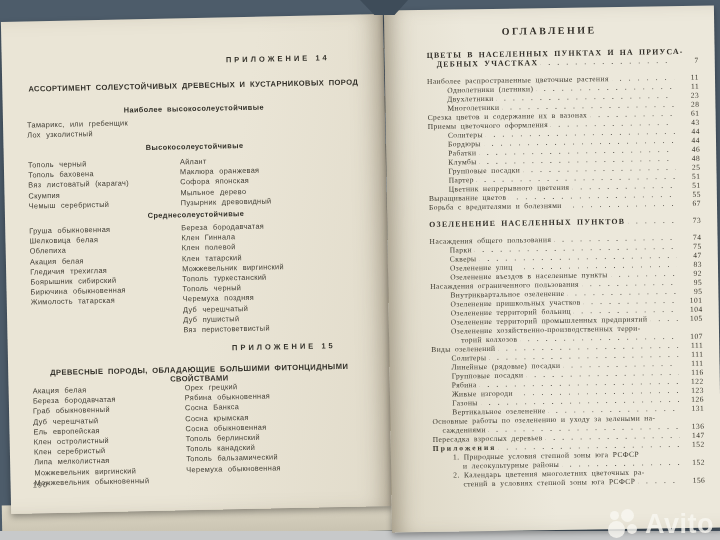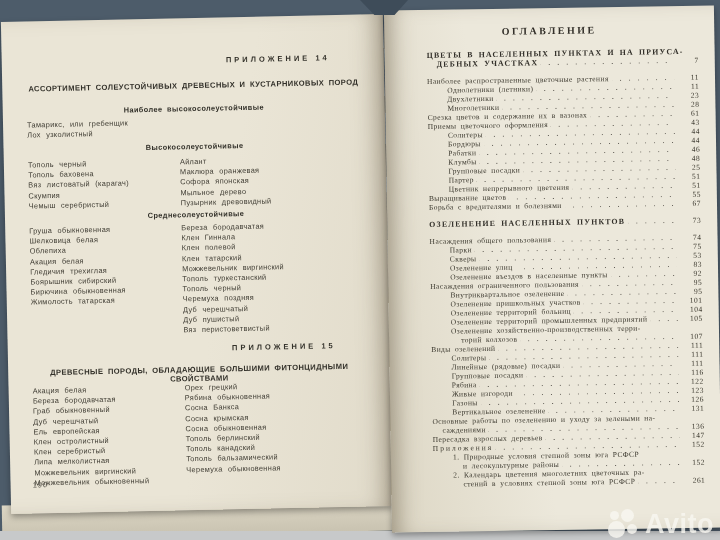--- a/index.html
+++ b/index.html
@@ -44,21 +44,21 @@
   .toc-title{position:absolute;top:17px;left:20px;width:290px;text-align:center;
              font-family:"Liberation Serif",serif;font-weight:bold;font-size:10px;
              letter-spacing:2.5px;color:#33302a;}
   .toc{position:absolute;top:41px;left:42px;width:272px;font-family:"Liberation Serif",serif;}
   .trow{margin:0;}
   .trow.i1{padding-left:20px;}
   .trow.gap{margin-top:8px;}
   .tline{display:flex;align-items:baseline;line-height:9px;}
   .tl{font-size:7.5px;letter-spacing:.4px;word-spacing:2px;white-space:nowrap;color:#3b382e;}
   .caps .tl{font-weight:bold;letter-spacing:1.2px;font-size:7.8px;color:#33302a;}
-  .sp .tl{letter-spacing:2px;}
+  .sp .tl{letter-spacing:2px;font-weight:bold;}
   .cont{padding-left:10px;}
   .dots{flex:1;height:7px;min-width:8px;margin:0 3px;
         background-image:radial-gradient(circle,#55514a .7px,rgba(0,0,0,0) 1px);
         background-size:9px 7px;background-repeat:repeat-x;background-position:4px 3px;}
   .pg{min-width:22px;text-align:right;font-size:7.5px;letter-spacing:.5px;color:#3b382e;}
 
   
   .watermark{position:absolute;right:6px;bottom:0;display:flex;align-items:center;z-index:8;}
   .wm-circles{position:relative;width:32px;height:30px;margin-right:4px;}
   .wm-circles i{position:absolute;border-radius:50%;background:rgba(248,246,240,.82);}
@@ -291,21 +291,21 @@
           <div class="tline">
             <span class="tl">Парки</span>
             <span class="dots"></span>
             <span class="pg">75</span>
           </div>
         </div>
         <div class="trow i1">
           <div class="tline">
             <span class="tl">Скверы</span>
             <span class="dots"></span>
-            <span class="pg">53</span>
+            <span class="pg">47</span>
           </div>
         </div>
         <div class="trow i1">
           <div class="tline">
             <span class="tl">Озеленение улиц</span>
             <span class="dots"></span>
             <span class="pg">83</span>
           </div>
         </div>
         <div class="trow i1">
@@ -450,21 +450,21 @@
             <span class="pg">152</span>
           </div>
         </div>
         <div class="trow i1">
           <div class="tline">
             <span class="tl">2. Календарь цветения многолетних цветочных ра-</span>
           </div>
           <div class="tline cont">
             <span class="tl">стений в условиях степной зоны юга РСФСР</span>
             <span class="dots"></span>
-            <span class="pg">261</span>
+            <span class="pg">156</span>
           </div>
         </div>
       </div>
   </div>
 
   <div class="spine-notch"></div>
   <div class="bottom-strip"></div>
 
   <div class="watermark">
     <div class="wm-circles">

